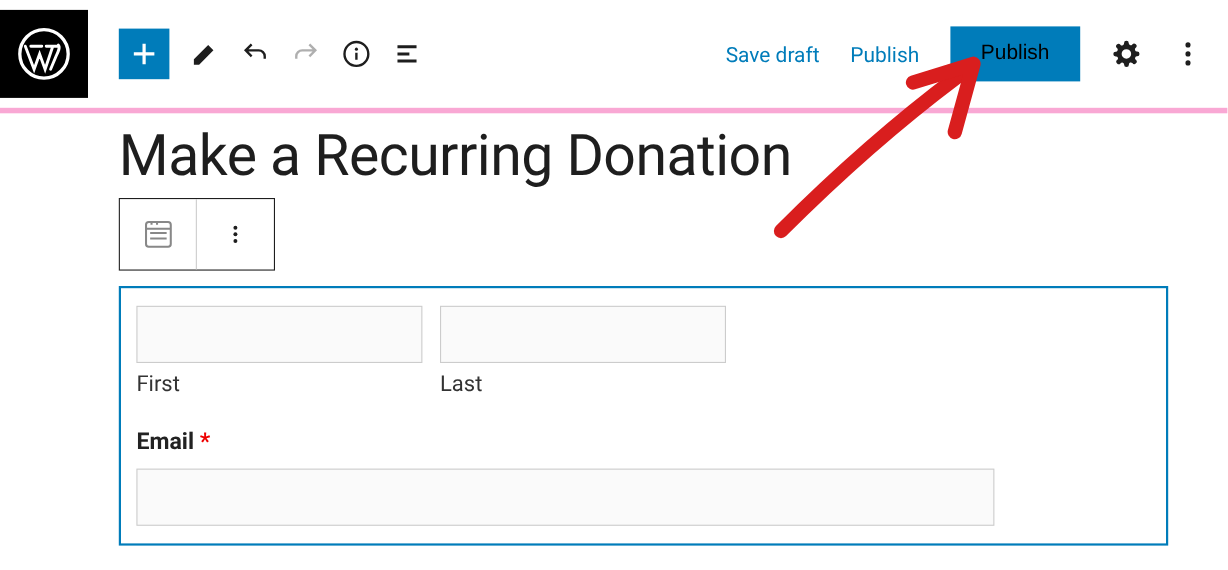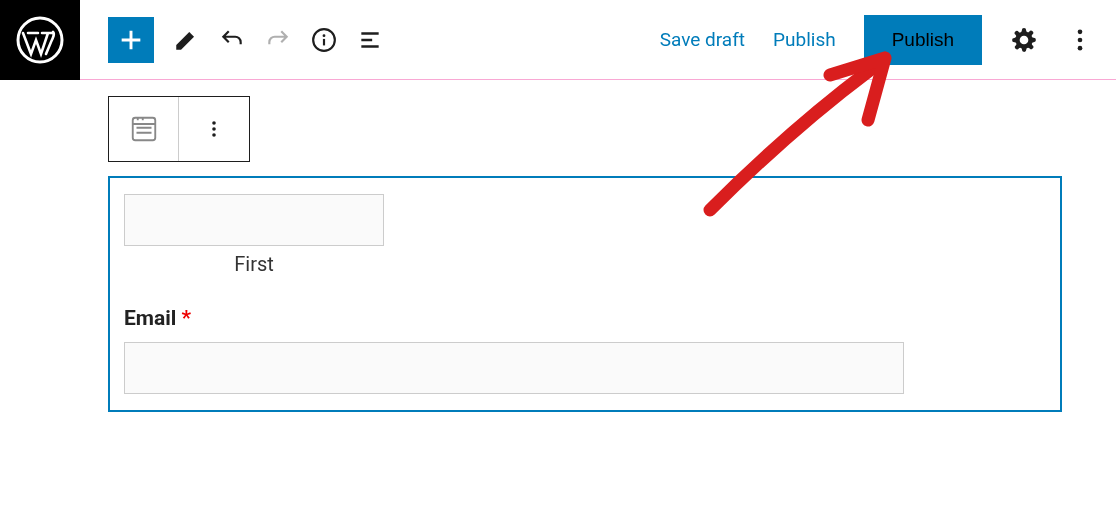--- a/index.html
+++ b/index.html
@@ -1,17 +1,17 @@
 <!DOCTYPE html>
 <html><head>
   <meta charset="utf-8">
   <style>
     * { box-sizing: border-box; margin: 0; padding: 0; }
     body { width: 1116px; height: 518px; font-family: -apple-system, BlinkMacSystemFont, "Segoe UI", Roboto, sans-serif; background: #fff; overflow: hidden; position: relative; }
-    .top-bar { display: flex; align-items: center; height: 80px; border-bottom: 1px solid #f9a8d4; }
+    .top-bar { display: flex; align-items: center; height: 103px; border-bottom: 5px solid #f9a8d4; }
     .wp-logo { width: 80px; height: 80px; background: #000; display: flex; align-items: center; justify-content: center; flex-shrink: 0; }
     .wp-logo svg { width: 48px; height: 48px; }
     .toolbar-left { display: flex; align-items: center; gap: 18px; padding-left: 28px; }
     .add-btn { width: 46px; height: 46px; background: #007cba; display: flex; align-items: center; justify-content: center; cursor: pointer; }
     .add-btn svg { width: 28px; height: 28px; }
     .tb-icon { width: 28px; height: 28px; display: flex; align-items: center; justify-content: center; cursor: pointer; }
     .tb-icon svg { width: 26px; height: 26px; }
     .disabled svg { opacity: 0.35; }
     .toolbar-right { margin-left: auto; display: flex; align-items: center; gap: 28px; padding-right: 22px; }
     .link-btn { color: #007cba; font-size: 19px; cursor: pointer; }
@@ -19,21 +19,21 @@
     .more-dots { width: 28px; height: 28px; cursor: pointer; display: flex; align-items: center; justify-content: center; }
     .content { padding: 8px 54px 0 108px; }
     .page-title { font-size: 52px; font-weight: 400; color: #1e1e1e; letter-spacing: -0.5px; }
     .block-toolbar { display: flex; margin-top: 8px; border: 1px solid #1e1e1e; width: fit-content; }
     .block-tb-item { width: 70px; height: 64px; display: flex; align-items: center; justify-content: center; cursor: pointer; }
     .block-tb-item:first-child { border-right: 1px solid #ccc; }
     .form-block { border: 2px solid #007cba; margin-top: 14px; padding: 16px 14px; }
     .form-label { font-size: 21px; font-weight: 700; color: #222; margin-bottom: 12px; }
     .required { color: #e00; }
     .name-row { display: flex; gap: 16px; }
-    .name-col { display: flex; flex-direction: column; align-items: center; }
+    .name-col { display: flex; flex-direction: column; }
     .field-input { width: 260px; height: 52px; border: 1px solid #ccc; background: #fafafa; padding: 8px; }
     .field-input-wide { width: 780px; height: 52px; border: 1px solid #ccc; background: #fafafa; padding: 8px; }
     .sublabel { font-size: 20px; color: #333; margin-top: 6px; }
     .space { height: 30px; }
     .arrow-annot { position: absolute; left: 690px; top: 50px; pointer-events: none; }
   </style>
 </head>
 <body>
 
 <div class="top-bar">
@@ -90,20 +90,21 @@
       <svg viewBox="0 0 24 24">
           <circle cx="12" cy="5" r="2" fill="#1e1e1e"></circle>
           <circle cx="12" cy="12" r="2" fill="#1e1e1e"></circle>
           <circle cx="12" cy="19" r="2" fill="#1e1e1e"></circle>
         </svg>
     </div>
   </div>
 </div>
 
 <div class="content">
+  <h1 class="page-title">Make a Recurring Donation</h1>
 
   <div class="block-toolbar">
     <div class="block-tb-item">
       <svg width="30" height="30" viewBox="0 0 24 24">
           <rect x="3" y="3" width="18" height="18" rx="2" stroke="#888" stroke-width="1.5" fill="none"></rect>
           <path d="M3 8h18M7 5v-2M11 5v-2M6 11h12M6 15h12" stroke="#888" stroke-width="1.5"></path>
         </svg>
     </div>
     <div class="block-tb-item">
       <svg width="24" height="24" viewBox="0 0 24 24">
@@ -113,20 +114,24 @@
         </svg>
     </div>
   </div>
 
   <div class="form-block">
     <div class="name-row">
       <div class="name-col">
         <input class="field-input" style="">
         <span class="sublabel">First</span>
       </div>
+      <div class="name-col">
+        <input class="field-input" style="">
+        <span class="sublabel">Last</span>
+      </div>
     </div>
     <div class="space"></div>
     <div class="form-label">
       <span>Email</span>
       <span class="required">*</span>
     </div>
     <input class="field-input-wide" style="">
   </div>
 </div>
 

